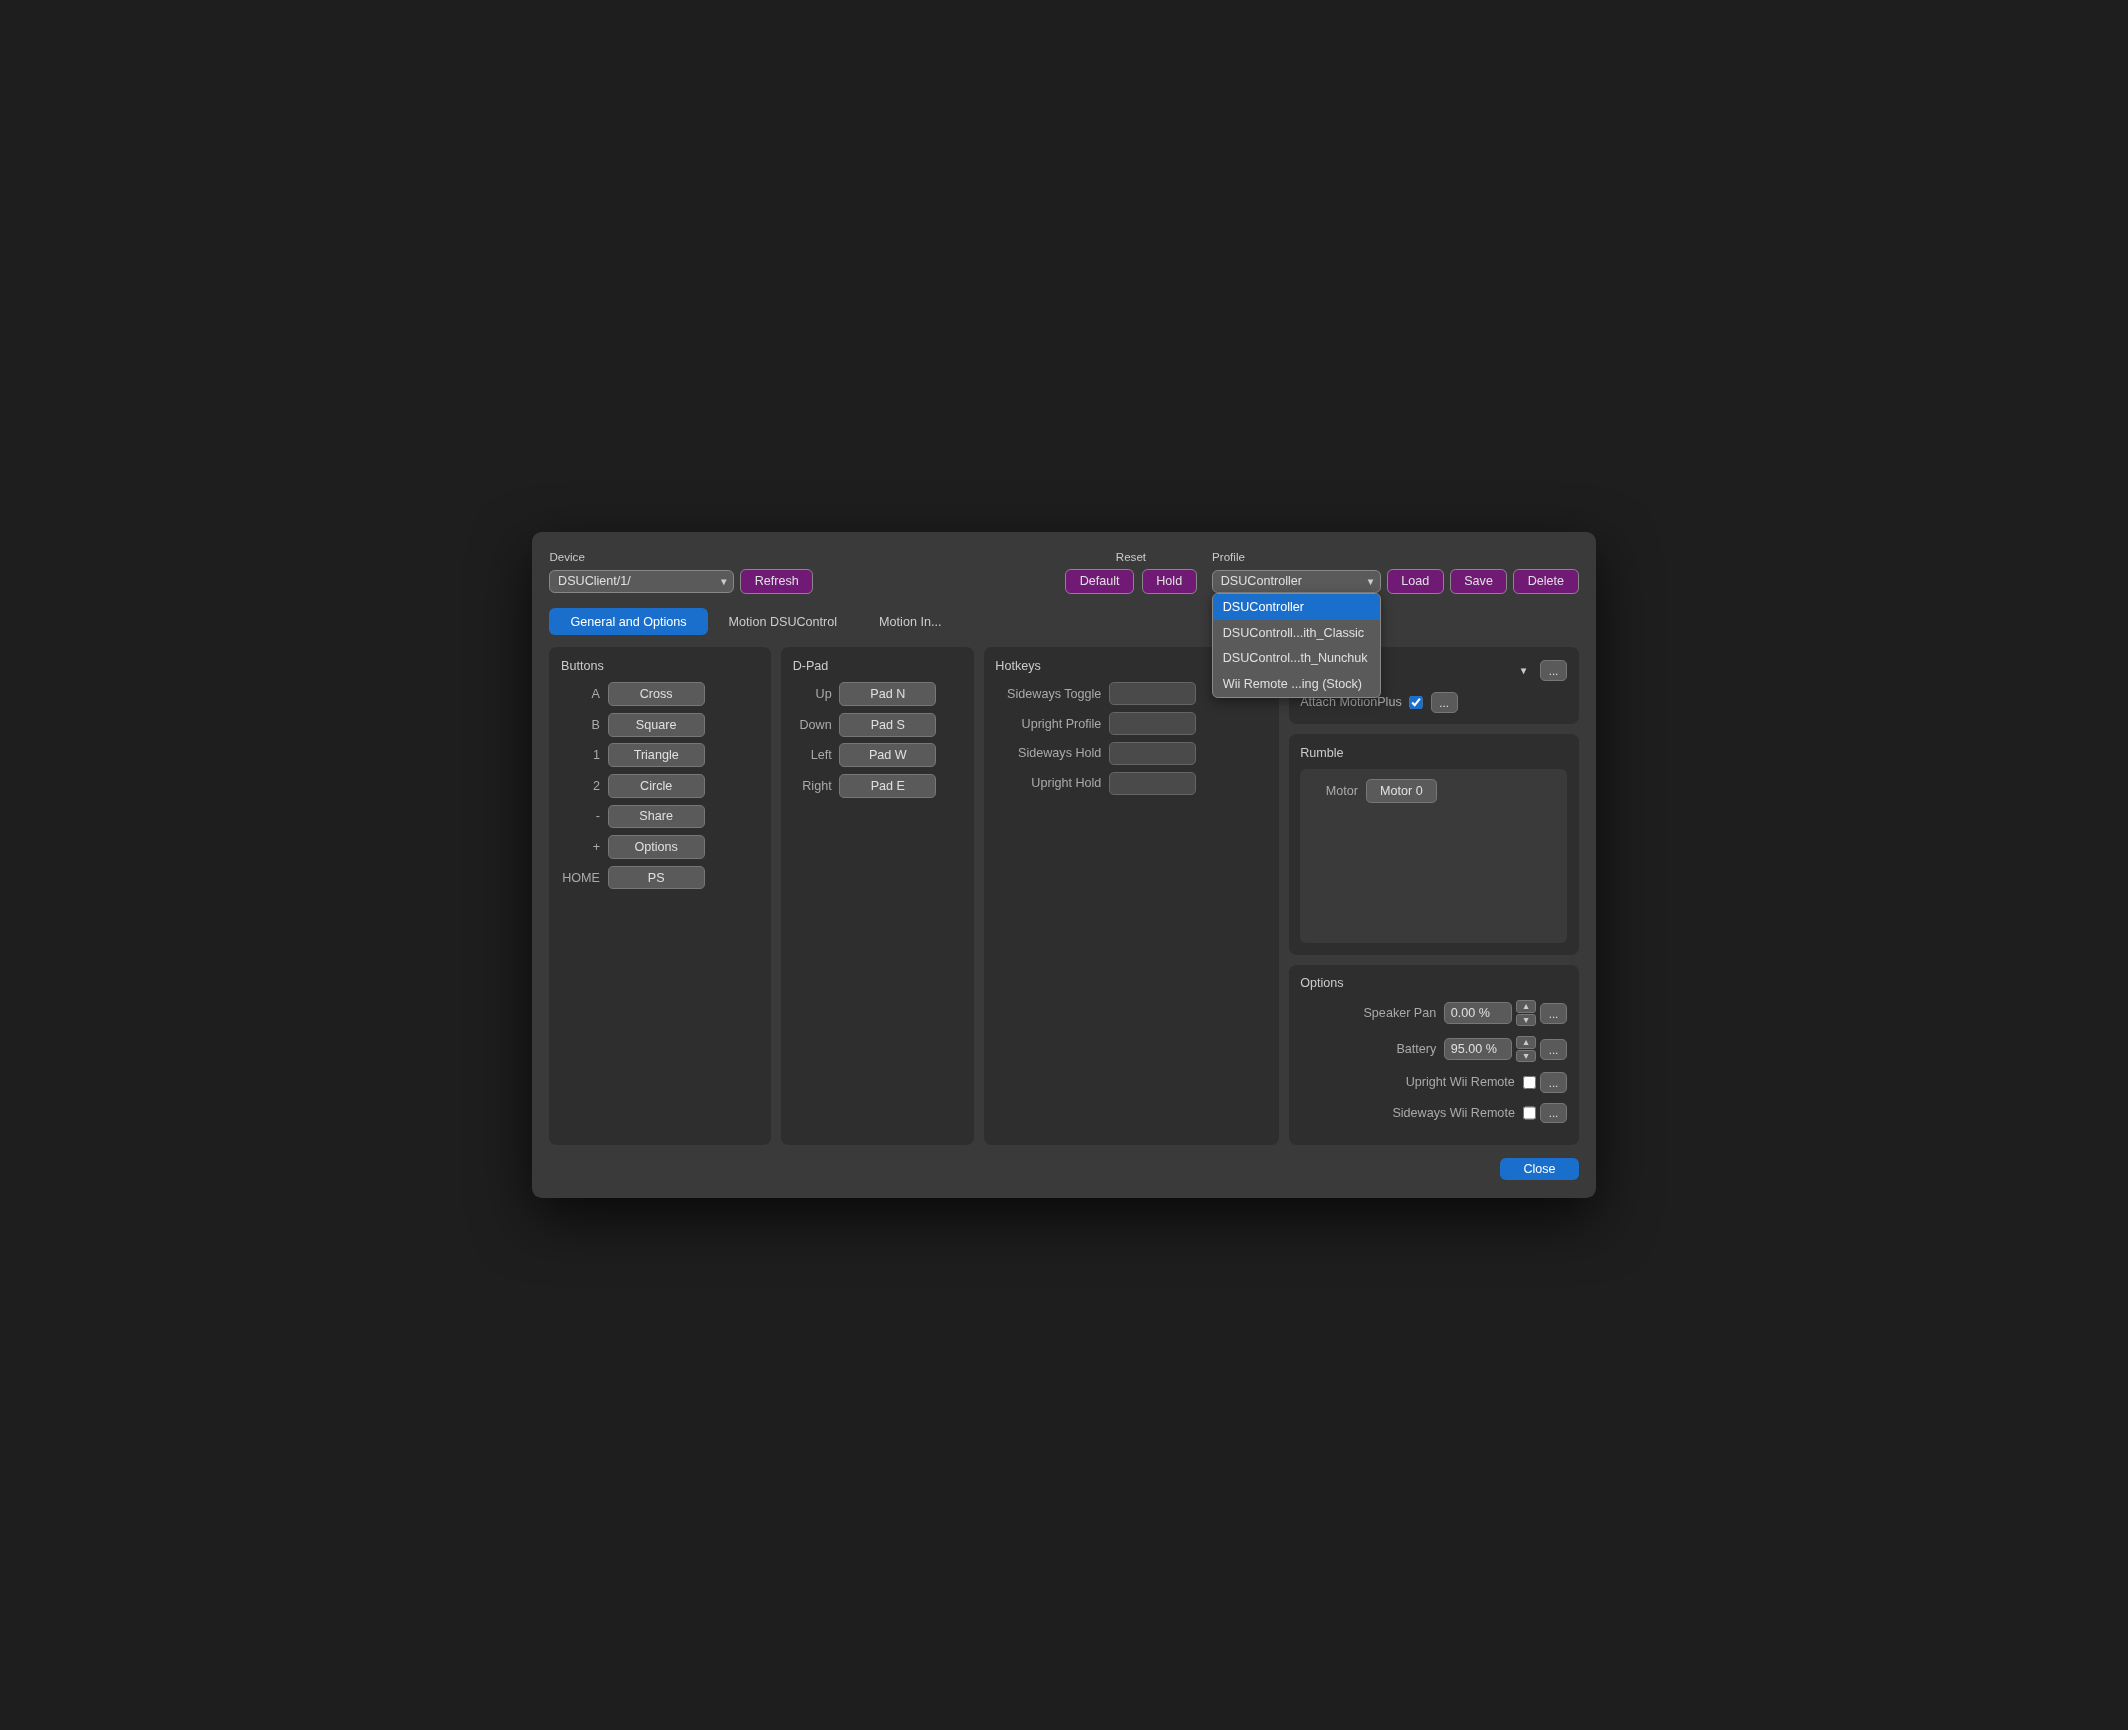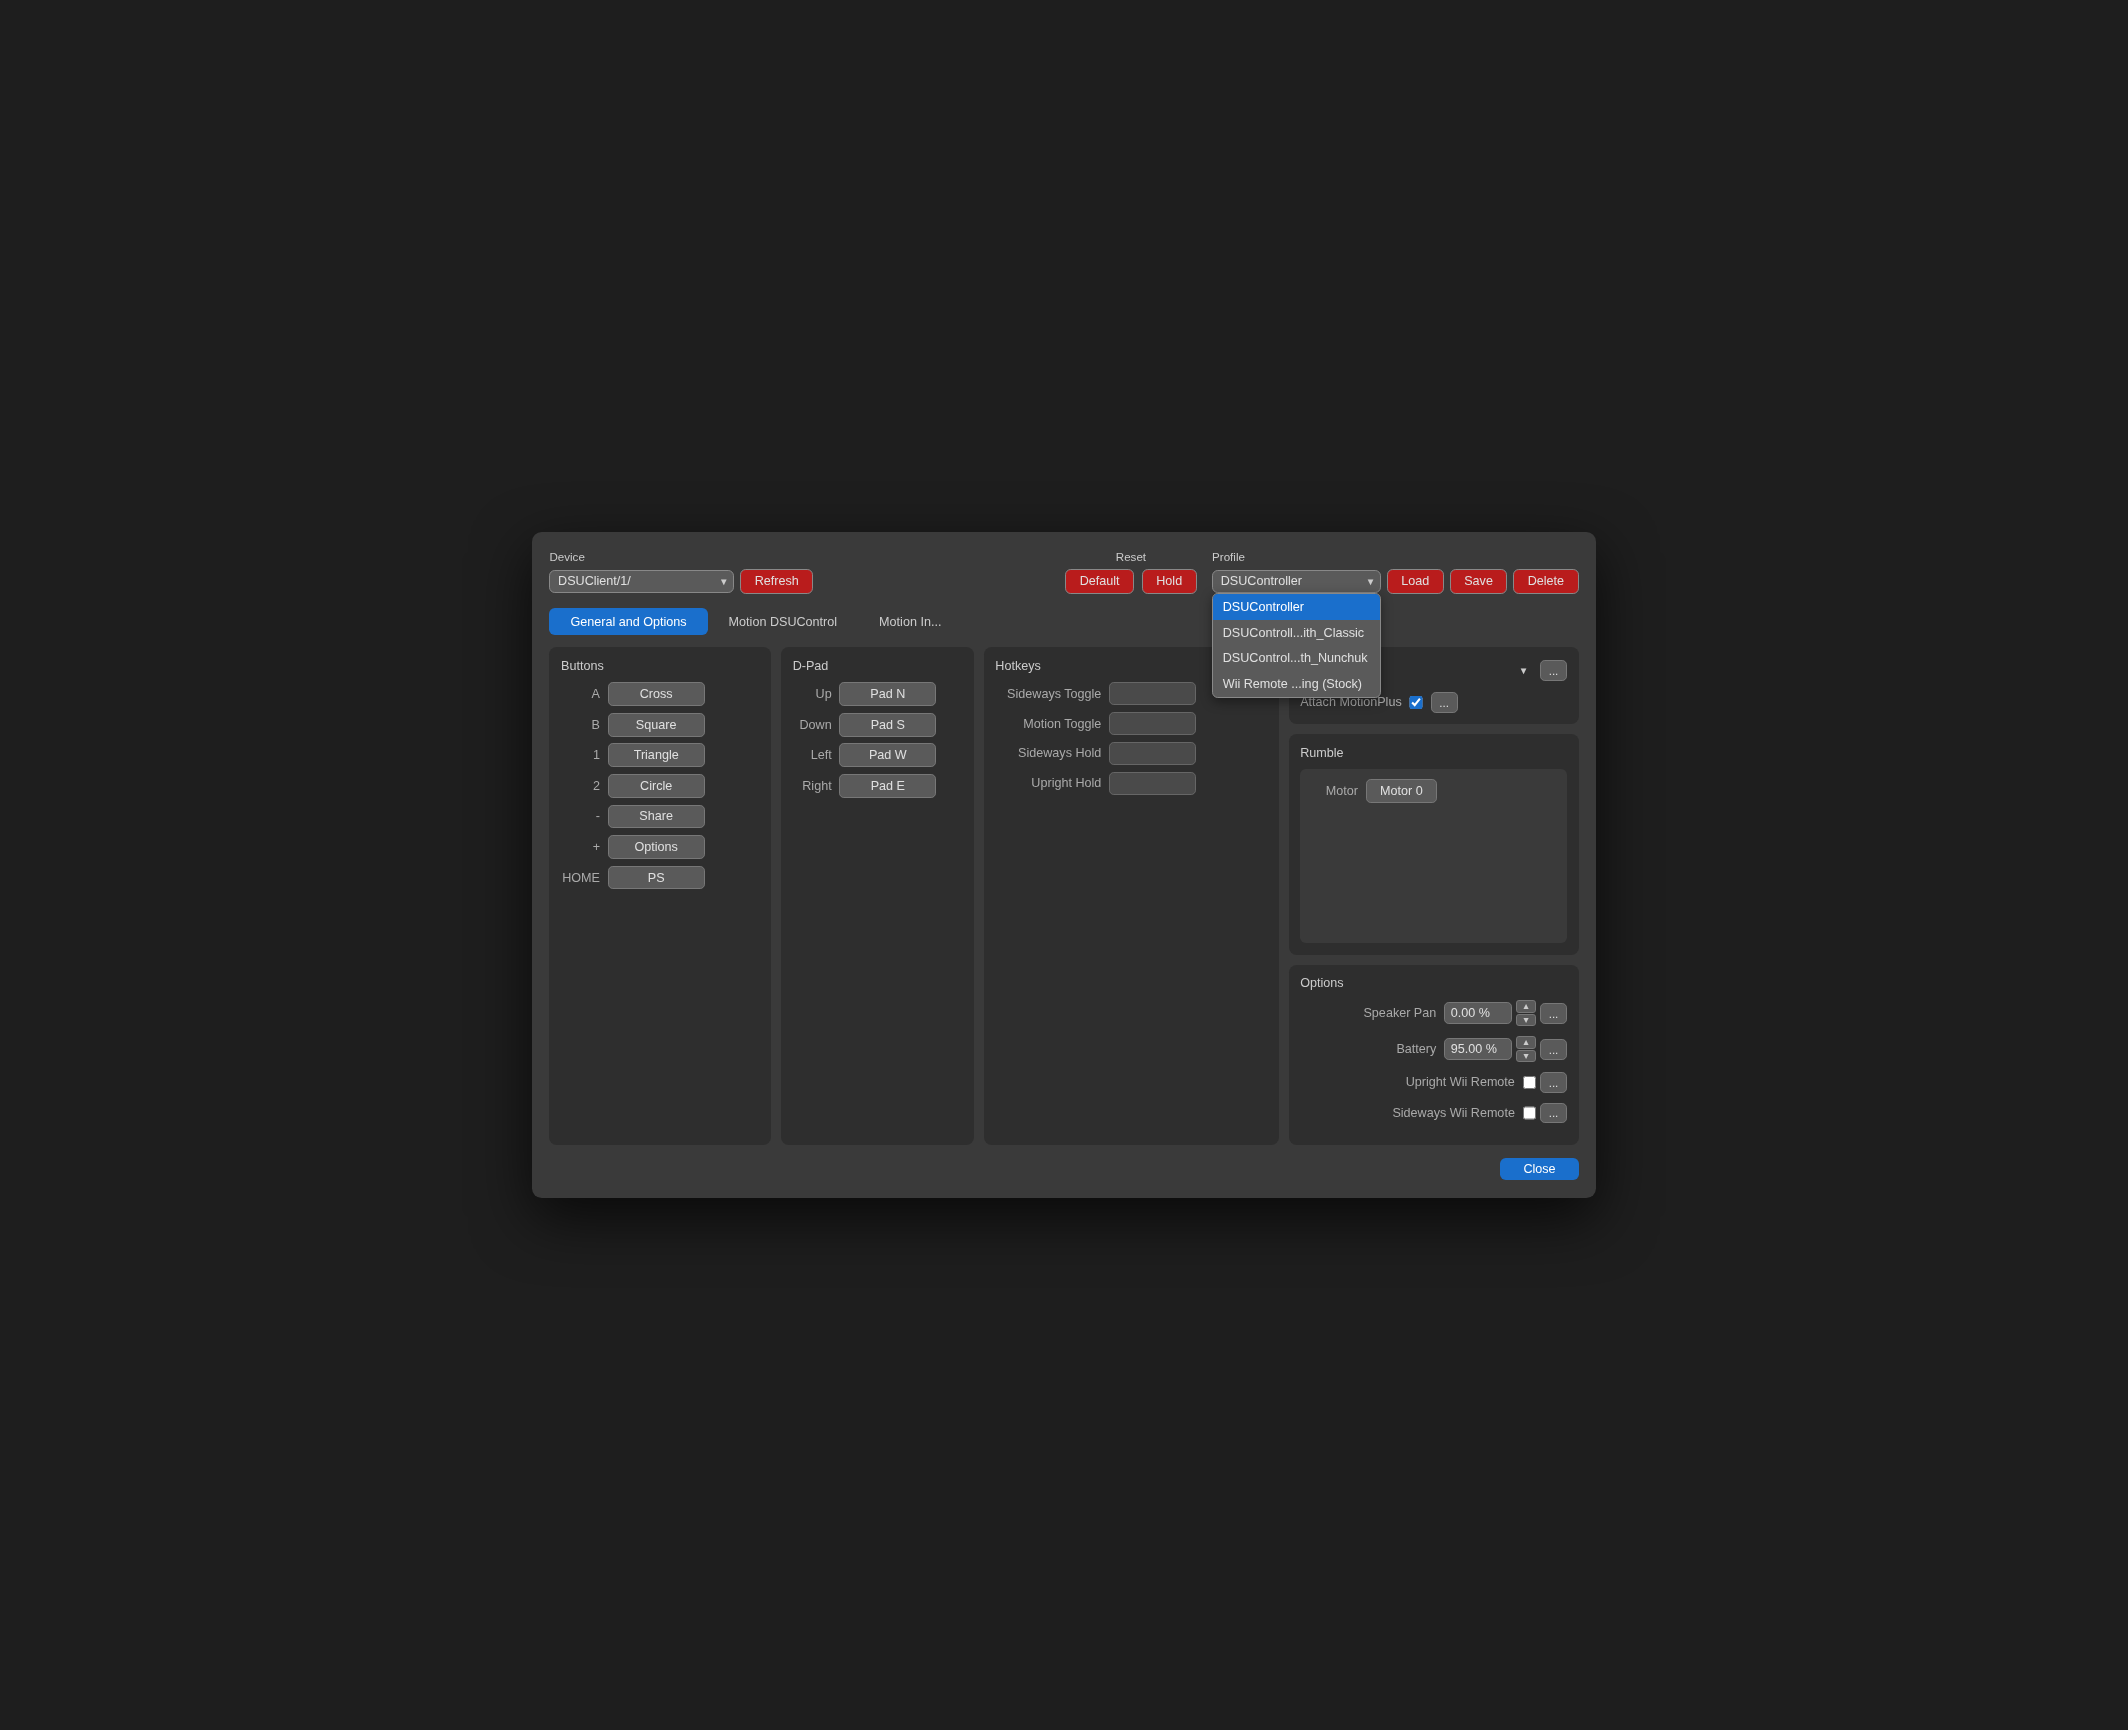--- a/index.html
+++ b/index.html
@@ -35,21 +35,21 @@
       border: 1px solid #888;
       border-radius: 5.8px;
       color: #e0e0e0;
       padding: 3.9px 7.7px;
       font-size: 12.6px;
       width: 185px;
       appearance: none;
       -webkit-appearance: none;
     }
     .btn {
-      background: #b91c1c;
+      background: #701a75;
       border: 1px solid #888;
       border-radius: 5.8px;
       color: #e0e0e0;
       padding: 4.8px 13.5px;
       cursor: pointer;
       font-size: 12.6px;
       white-space: nowrap;
     }
     .reset-section { display: flex; flex-direction: column; align-items: center; gap: 3.9px; }
     .reset-row { display: flex; gap: 7.7px; }
@@ -425,21 +425,21 @@
       </div>
     </div>
 
     <div class="panel hotkeys-panel">
       <div class="panel-title">Hotkeys</div>
       <div class="hotkey-row">
         <span class="hotkey-label">Sideways Toggle</span>
         <div class="hotkey-input"></div>
       </div>
       <div class="hotkey-row">
-        <span class="hotkey-label">Motion Toggle</span>
+        <span class="hotkey-label">Upright Profile</span>
         <div class="hotkey-input"></div>
       </div>
       <div class="hotkey-row">
         <span class="hotkey-label">Sideways Hold</span>
         <div class="hotkey-input"></div>
       </div>
       <div class="hotkey-row">
         <span class="hotkey-label">Upright Hold</span>
         <div class="hotkey-input"></div>
       </div>

